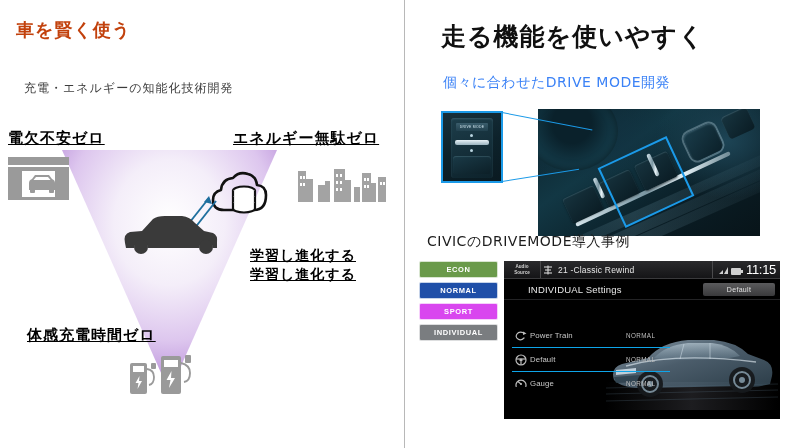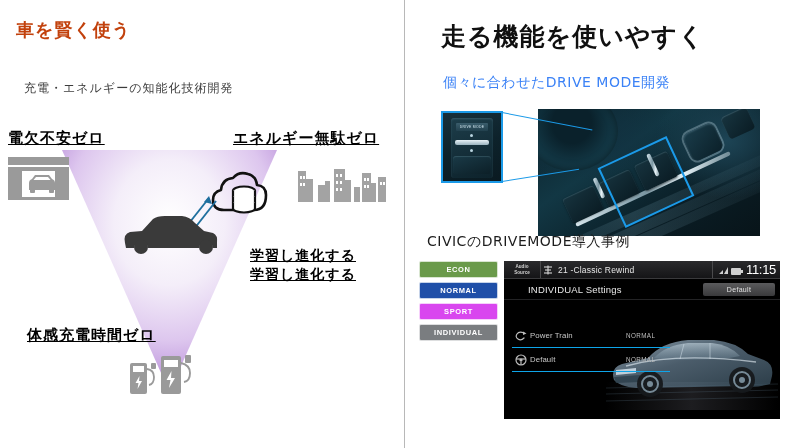--- a/index.html
+++ b/index.html
@@ -497,18 +497,29 @@
                 <circle cx="6" cy="6" r="5" fill="none" stroke="#bdbdbd" stroke-width="1.2"></circle>
                 <circle cx="6" cy="6" r="1.6" fill="#bdbdbd"></circle>
                 <line x1="1.2" y1="5" x2="10.8" y2="5" stroke="#bdbdbd" stroke-width="1.2"></line>
                 <line x1="6" y1="7.6" x2="6" y2="11" stroke="#bdbdbd" stroke-width="1.2"></line>
               </svg>
             </div>
             <div class="set-name">Default</div>
             <div class="set-val">NORMAL</div>
           </div>
 
+          <div class="set-row" style="border-bottom:none;">
+            <div class="set-ico">
+              <svg width="12" height="12" viewBox="0 0 12 12">
+                <path d="M1.2 8.5 A5 5 0 1 1 10.8 8.5" fill="none" stroke="#bdbdbd" stroke-width="1.2" stroke-linecap="round"></path>
+                <line x1="6" y1="6" x2="3.2" y2="3.8" stroke="#bdbdbd" stroke-width="1.2" stroke-linecap="round"></line>
+                <circle cx="6" cy="6" r="1" fill="#bdbdbd"></circle>
+              </svg>
+            </div>
+            <div class="set-name">Gauge</div>
+            <div class="set-val">NORMAL</div>
+          </div>
 
         </div>
       </div>
     </div>
   </div>
 </div>
 
 </body></html>

